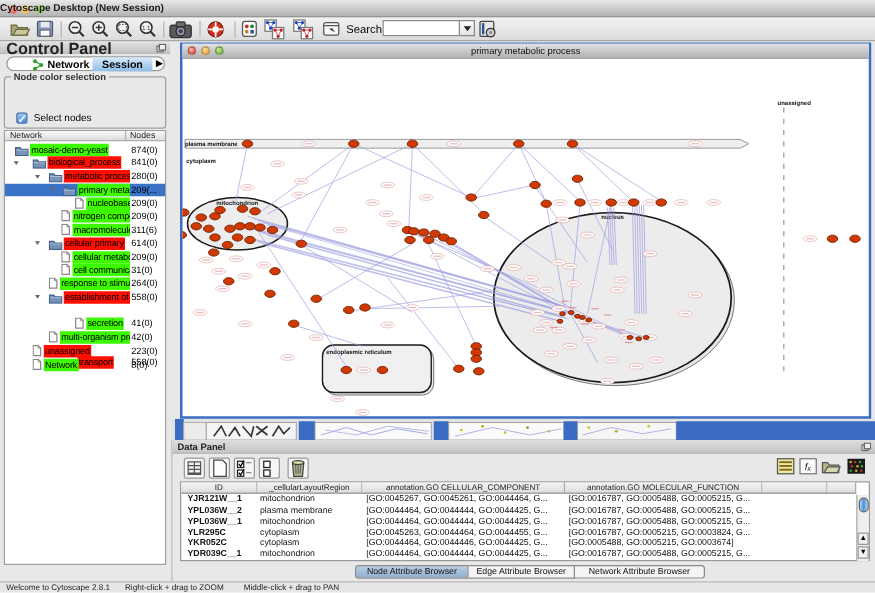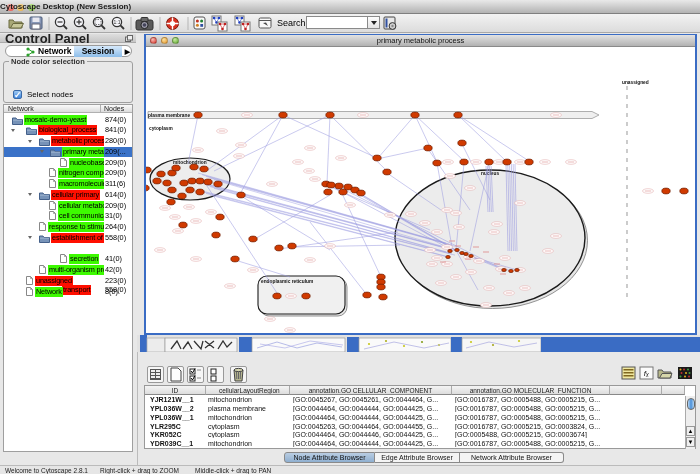--- a/index.html
+++ b/index.html
@@ -681,20 +681,24 @@
           <rect x="473" y="246.5" width="6" height="1" fill="#d88" opacity="0.8"></rect>
           <rect x="440" y="261.5" width="6" height="1" fill="#d88" opacity="0.8"></rect>
           <rect x="500" y="273.5" width="6" height="1" fill="#d88" opacity="0.8"></rect>
           <rect x="449" y="240.5" width="6" height="1" fill="#d88" opacity="0.8"></rect>
         </g>
     </svg>
   </div>
 </div>
 
 <div class="abs" id="dpanel">
+  <div class="abs" id="dphead">Data Panel<svg style="position:absolute;right:4px;top:2px" width="8" height="7">
+        <rect x="0.5" y="2" width="5" height="4.5" fill="#ddd" stroke="#666"></rect>
+        <rect x="2.5" y="0.5" width="5" height="4.5" fill="#eee" stroke="#666"></rect>
+      </svg></div>
   <div class="dbtn" style="left:9px"></div>
   <div class="dbtn" style="left:29px"></div>
   <div class="dbtn" style="left:49px"></div>
   <div class="dbtn" style="left:69px"></div>
   <div class="dbtn" style="left:92px"></div>
   <svg width="563" height="34" style="position:absolute;left:0;top:0">
       <g id="dpicons">
         <g transform="translate(12,17)">
           <rect x="0" y="0" width="11" height="11" fill="#555"></rect>
           <rect x="1" y="1" width="4" height="2" fill="#eee"></rect>

